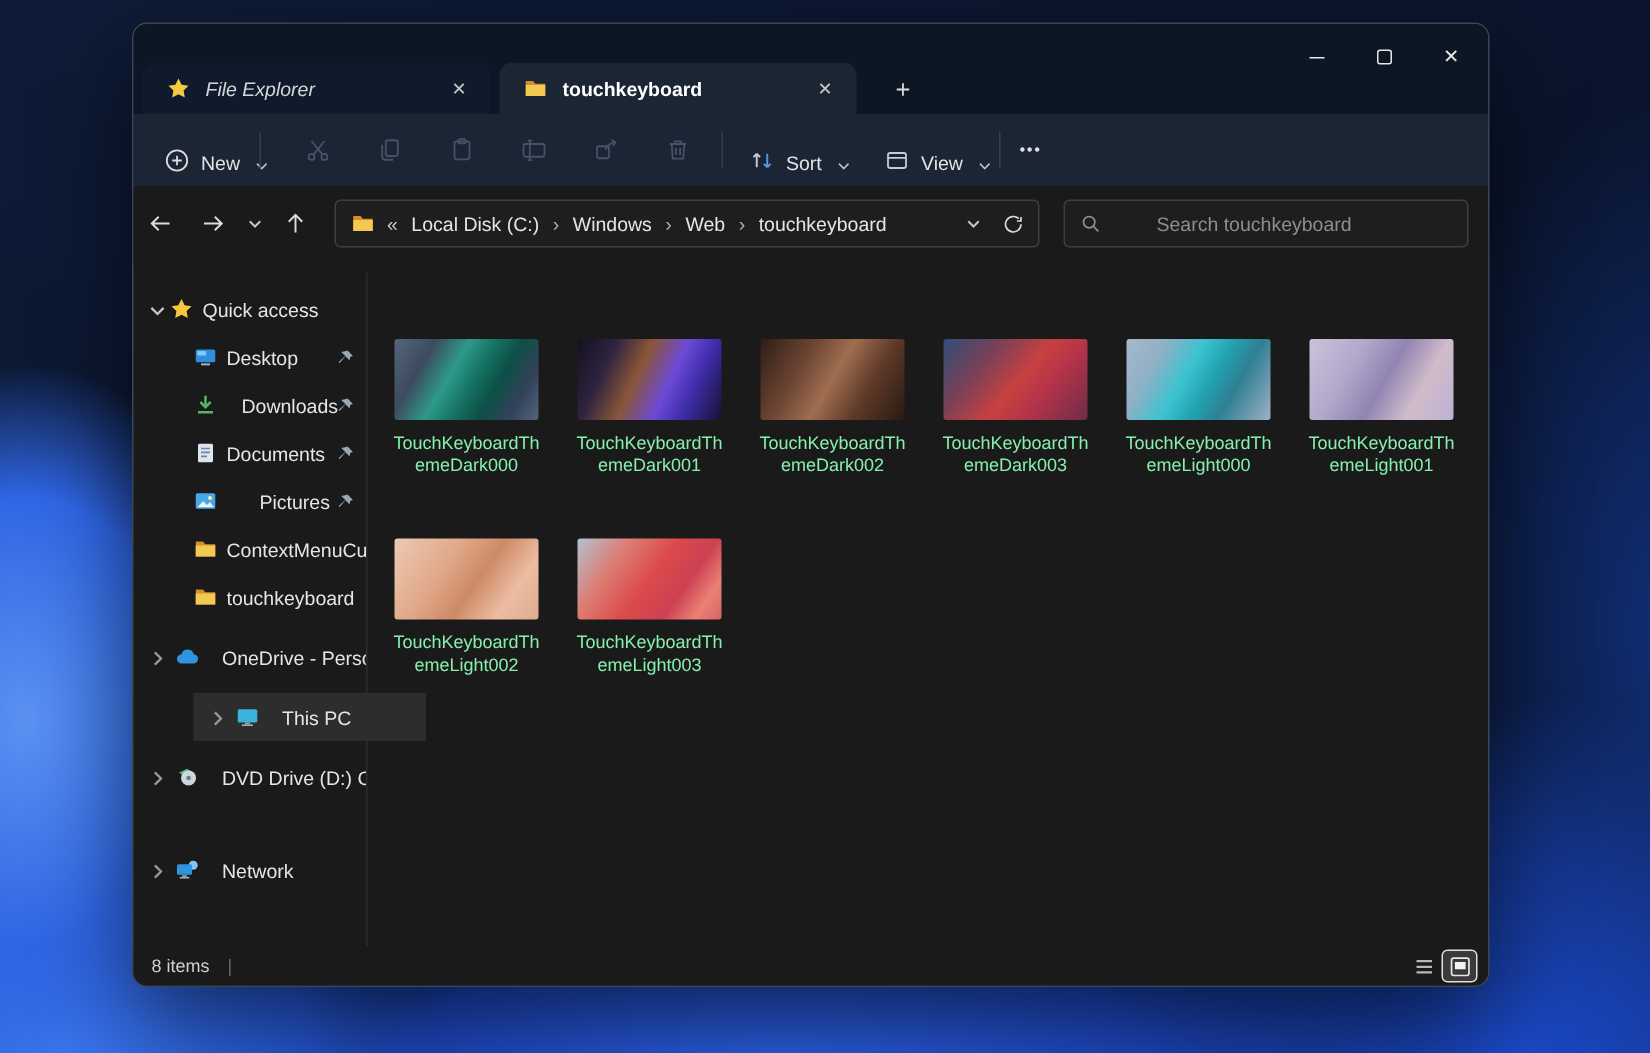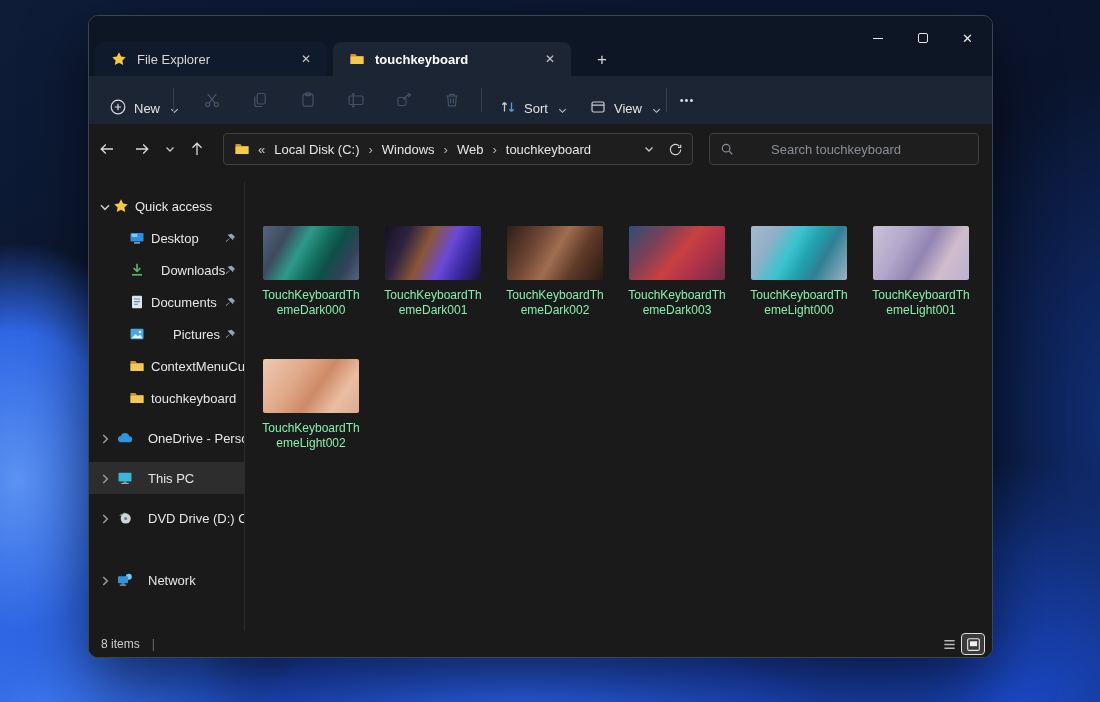--- a/index.html
+++ b/index.html
@@ -17,21 +17,21 @@
   }
 
   .window { position:absolute; left:88px; top:15px; width:905px; height:643px;
     background:#1a1a1a; border:1px solid #3a4656; border-radius:10px;
     box-shadow:0 24px 60px rgba(0,0,0,.55); overflow:hidden; color:#e6e6e6; }
 
   
   .tabbar { position:absolute; left:0; top:0; right:0; height:60px; background:#0c1624; }
   .tab { position:absolute; top:26px; height:34px; display:flex; align-items:center;
     border-radius:8px 8px 0 0; font-size:13px; color:#d6d6d6; padding:0 10px; }
-  .tab.inactive { left:6px; width:232px; background:#0f1b2c; }
+  .tab.inactive { left:6px; width:232px; background:#0f1b2c;font-style:italic; }
   .tab.active { left:244px; width:238px; background:#1b2533; color:#fff; font-weight:bold; }
   .tab .ticon { width:16px; height:16px; margin:0 10px 0 6px; flex:0 0 auto; }
   .tab .tlabel { flex:1; overflow:hidden; white-space:nowrap; }
   .tab .tclose { width:22px; height:22px; display:flex; align-items:center; justify-content:center;
     font-size:12px; color:#c8c8c8; border-radius:4px; }
   .newtab { position:absolute; left:500px; top:32px; width:26px; height:24px; display:flex;
     align-items:center; justify-content:center; color:#d8d8d8; font-size:17px; border-radius:4px; }
   .caption { position:absolute; right:2px; top:2px; height:40px; display:flex; }
   .cbtn { width:45px; height:40px; display:flex; align-items:center; justify-content:center; color:#e8e8e8; font-size:13px; }
   .minbar { width:10px; height:1px; background:#e8e8e8; display:block; }
@@ -59,21 +59,21 @@
   .inboxbtn { width:26px; height:26px; display:flex; align-items:center; justify-content:center; border-radius:4px; }
   .searchbox { position:absolute; left:620px; top:9px; width:270px; height:32px; background:#1e1e1e;
     border:1px solid #3f3f3f; border-radius:4px; display:flex; align-items:center; padding:0 10px; gap:9px; }
   .searchbox input { flex:1; background:transparent; border:none; outline:none; color:#d8d8d8; font-size:13px;
     font-family:"Liberation Sans","DejaVu Sans",sans-serif;margin-left:28px; }
   .searchbox input::placeholder { color:#8a8f96; }
 
   
   .sidebar-divider { position:absolute; left:155px; top:166px; bottom:26px; width:1px; background:#2c2c2c; }
   .srow { position:absolute; left:0; width:155px; height:32px; display:flex; align-items:center; font-size:13px; color:#e6e6e6; }
-  .srow.selected { background:#2d2d2d; }
+  .srow.selected { background:#2d2d2d;margin-left:40px; }
   .srow .slabel { white-space:nowrap; overflow:hidden; flex:1; }
   .sic { position:absolute; width:16px; height:16px; }
   .schev { position:absolute; left:9px; width:14px; height:14px; }
   .pin { position:absolute; right:7px; width:13px; height:13px; }
 
   
   .file { position:absolute; width:122px; text-align:center; }
   .thumb { width:96px; height:54px; margin:0 auto; border-radius:2px; }
   .fname { margin-top:8px; font-size:12px; line-height:15px; color:#86efac; width:100px;
     margin-left:auto; margin-right:auto; word-break:break-all; }
@@ -427,20 +427,24 @@
       <div class="fname">TouchKeyboardThemeLight000</div>
     </div>
     <div class="file" style="left:771px; top:210px;">
       <div class="thumb" style="background: linear-gradient(120deg, rgb(203, 195, 218) 0%, rgb(179, 167, 203) 30%, rgb(145, 132, 178) 52%, rgb(208, 188, 202) 74%, rgb(189, 178, 212) 100%);"></div>
       <div class="fname">TouchKeyboardThemeLight001</div>
     </div>
     <div class="file" style="left:161px; top:343px;">
       <div class="thumb" style="background: linear-gradient(125deg, rgb(236, 202, 180) 0%, rgb(224, 168, 136) 35%, rgb(205, 138, 103) 56%, rgb(236, 189, 162) 78%, rgb(220, 171, 144) 100%);"></div>
       <div class="fname">TouchKeyboardThemeLight002</div>
     </div>
+    <div class="file" style="left:283px; top:343px;">
+      <div class="thumb" style="background: linear-gradient(125deg, rgb(180, 192, 210) 0%, rgb(220, 126, 116) 26%, rgb(220, 74, 74) 50%, rgb(204, 64, 82) 70%, rgb(236, 128, 116) 86%, rgb(212, 102, 100) 100%);"></div>
+      <div class="fname">TouchKeyboardThemeLight003</div>
+    </div>
 
     <div class="statusbar">
       <span>8 items</span>
       <span class="statdiv">|</span>
       <span class="statspacer"></span>
       <span class="vtoggle">
         <svg viewBox="0 0 16 16" width="15" height="15">
             <g stroke="#b8b8b8" stroke-width="1.6">
               <path d="M2.5 4h11M2.5 8h11M2.5 12h11"></path>
             </g>

